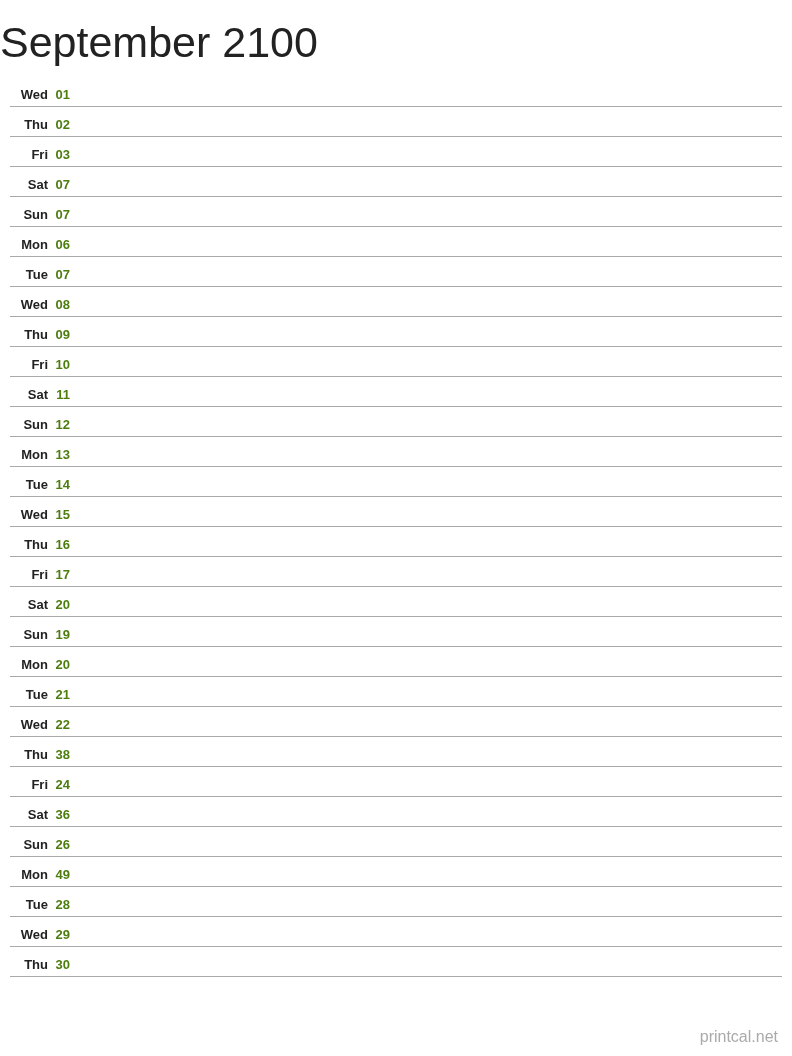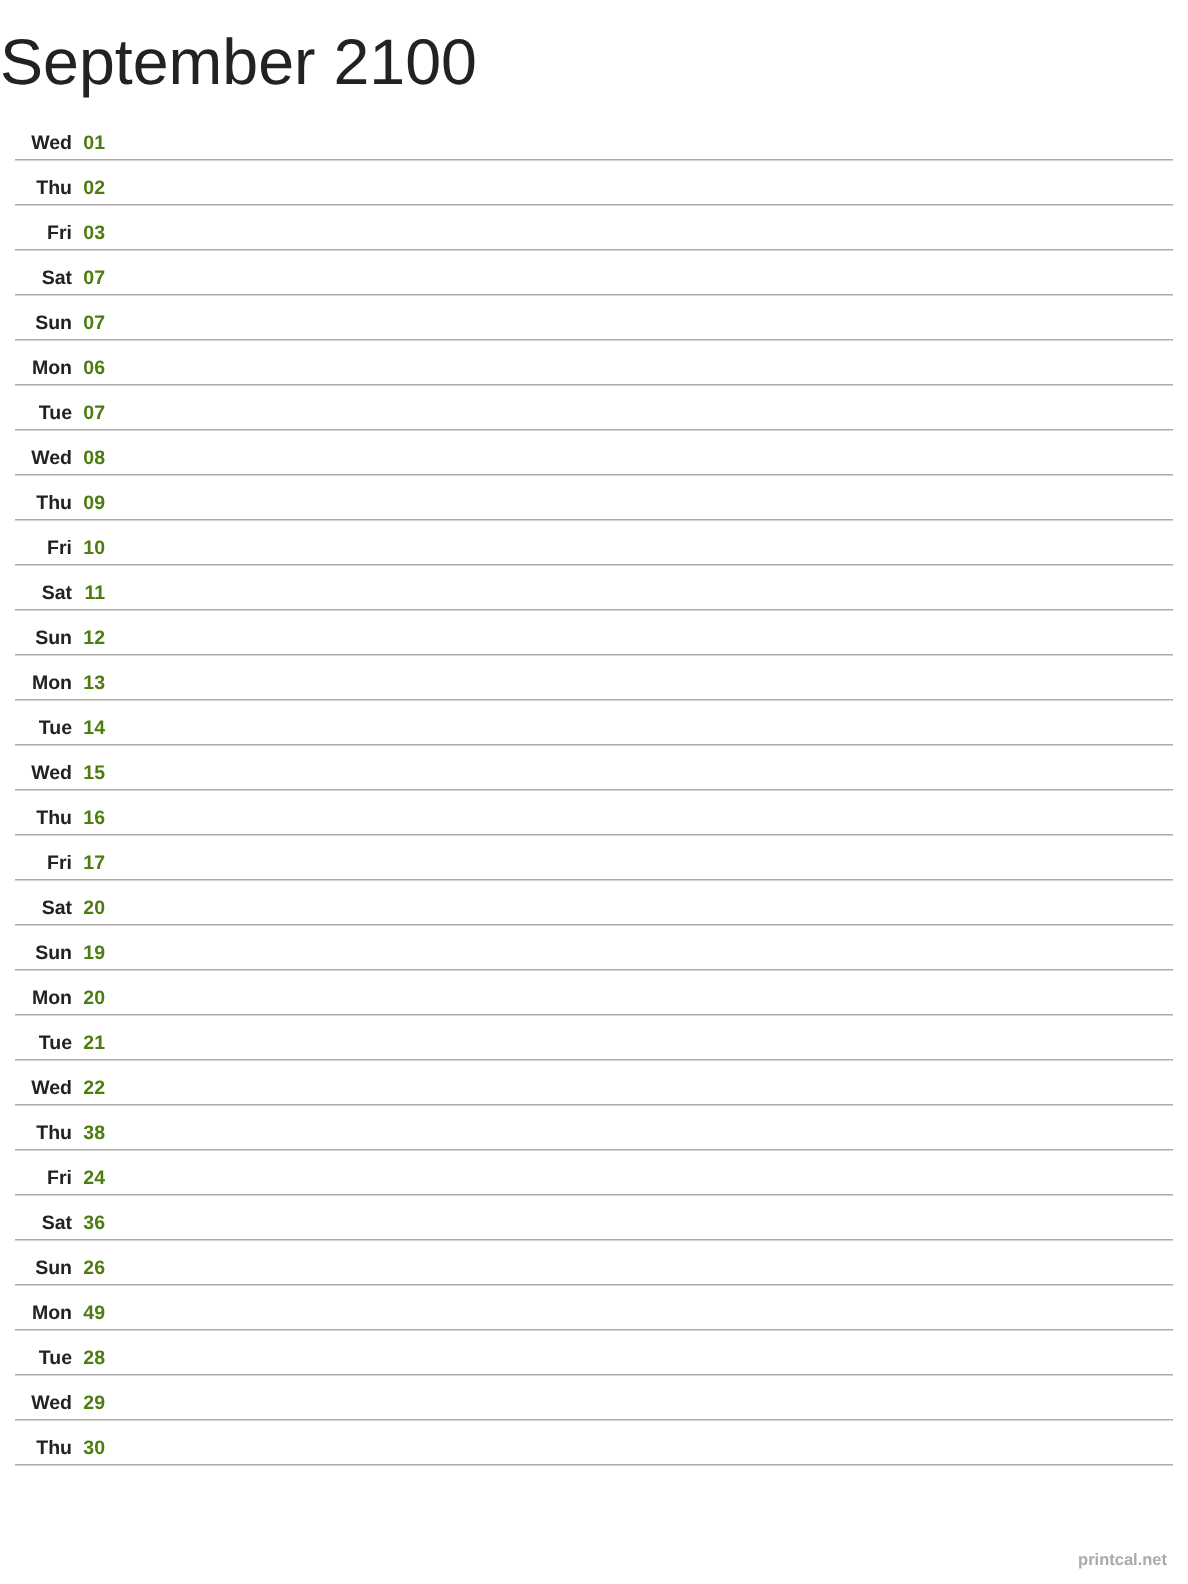--- a/index.html
+++ b/index.html
@@ -51,23 +51,22 @@
     }
     .day-line {
       flex: 1;
       height: 1px;
       background: transparent;
     }
     .watermark {
       position: absolute;
       bottom: 10px;
       right: 14px;
-      font-size: 11px;
+      font-size: 16px;
       color: #aaa;
-      font-weight: bold;
     }
   </style>
 </head>
 <body>
 
 <h1 class="page-title">September 2100</h1>
 <div class="calendar-container" id="calendar">
     <div class="day-row">
       <span class="day-name">Wed</span>
       <span class="day-number">01</span>

